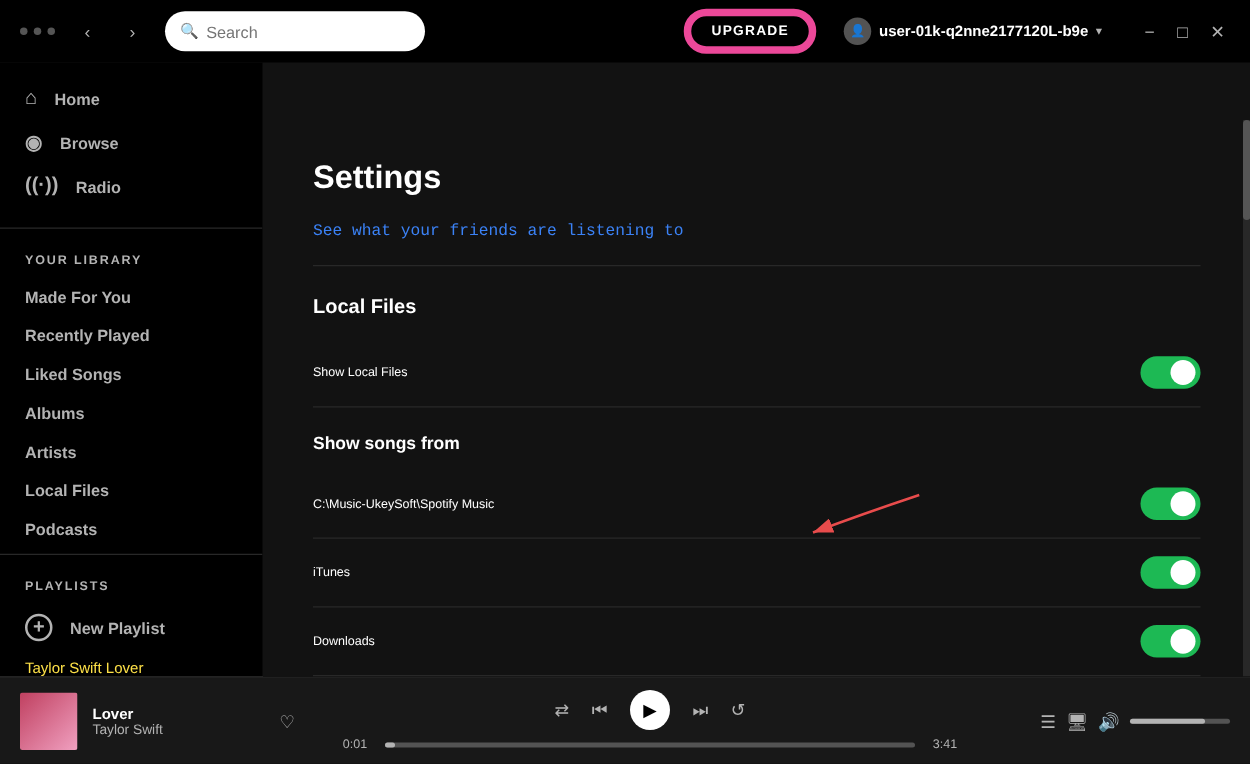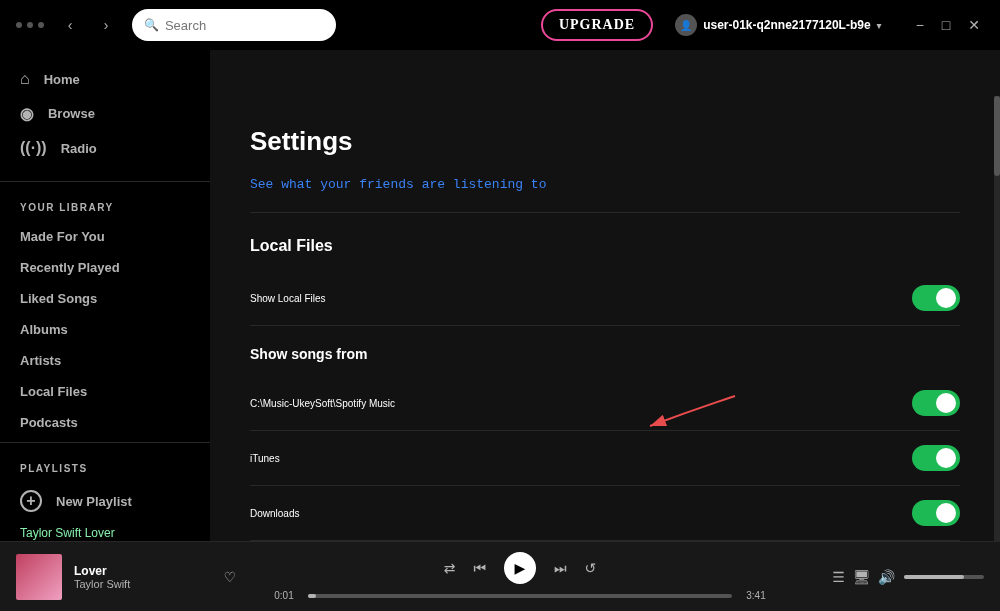--- a/index.html
+++ b/index.html
@@ -53,29 +53,28 @@
       border: none;
       outline: none;
       background: transparent;
       font-size: 13px;
       color: #333;
       width: 100%;
     }
     .search-icon-svg { color: #555; font-size: 12px; }
     .upgrade-btn {
       background: transparent;
-      border: 2px solid #ec4899;
+      border: 6px solid #ec4899;
       border-radius: 20px;
       color: #fff;
-      font-size: 14px;
+      font-size: 11px;
       font-weight: bold;
       padding: 6px 16px;
       cursor: pointer;
       letter-spacing: 1px;
-      font-family: Liberation Serif, serif;
     }
     .user-area {
       display: flex;
       align-items: center;
       gap: 6px;
       background: rgba(0,0,0,0.5);
       border-radius: 20px;
       padding: 4px 10px;
       cursor: pointer;
     }
@@ -144,21 +143,21 @@
     .plus-circle {
       width: 22px; height: 22px;
       border-radius: 50%;
       border: 2px solid #b3b3b3;
       display: flex; align-items: center; justify-content: center;
       font-size: 16px;
       line-height: 1;
     }
     .sidebar-playlist {
       padding: 6px 20px;
-      color: #86efac;
+      color: #fde047;
       cursor: pointer;
       font-size: 12px;
       white-space: nowrap;
       overflow: hidden;
       text-overflow: ellipsis;
     }
 
     
     .content {
       flex: 1;

